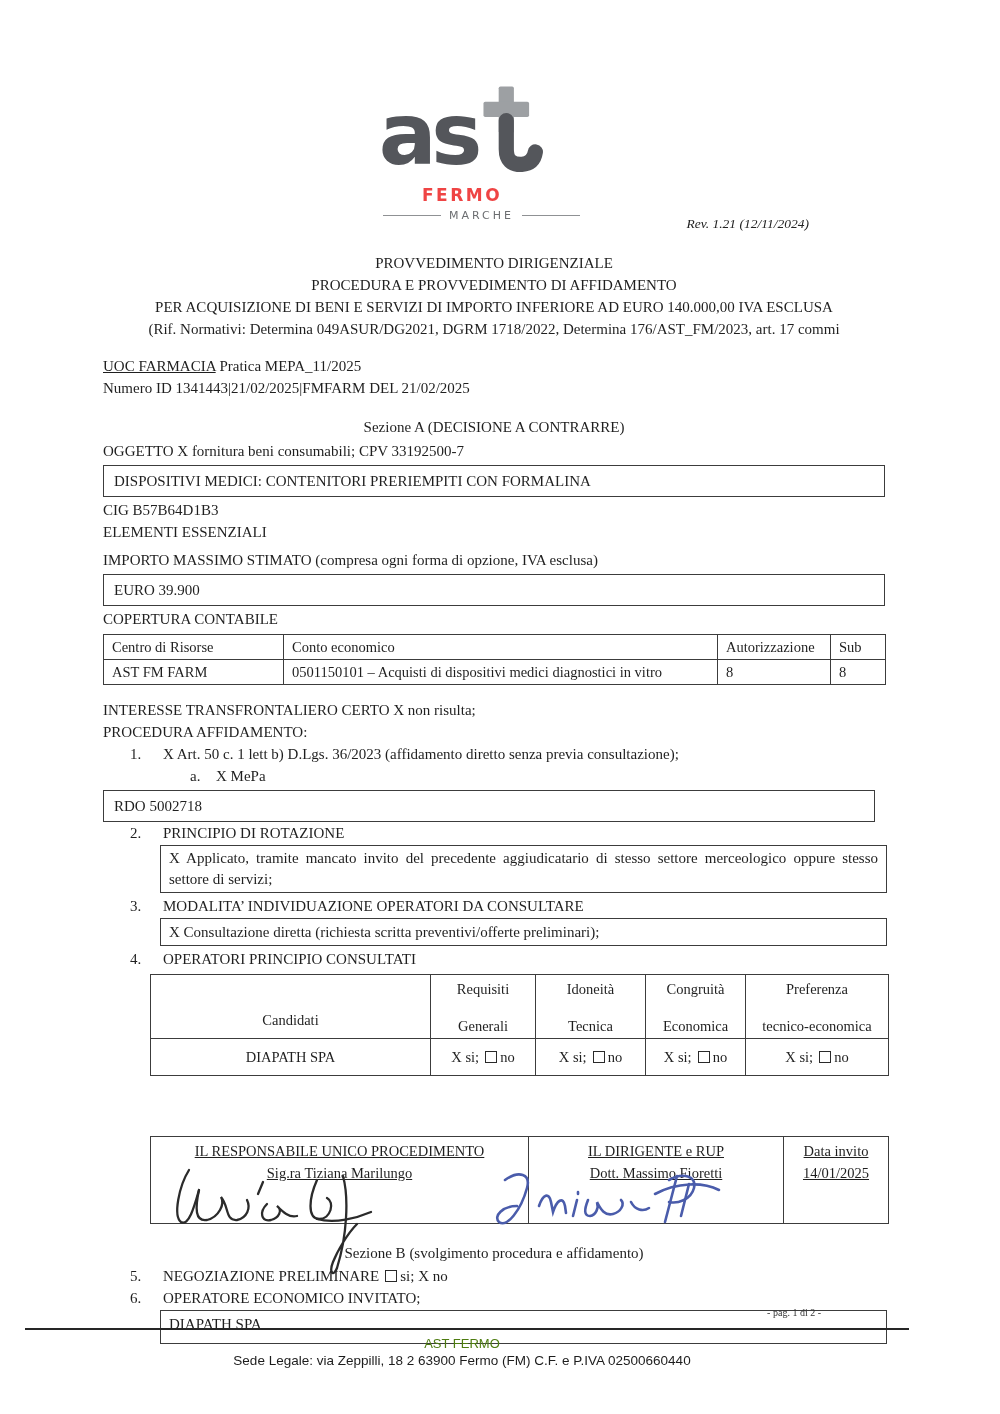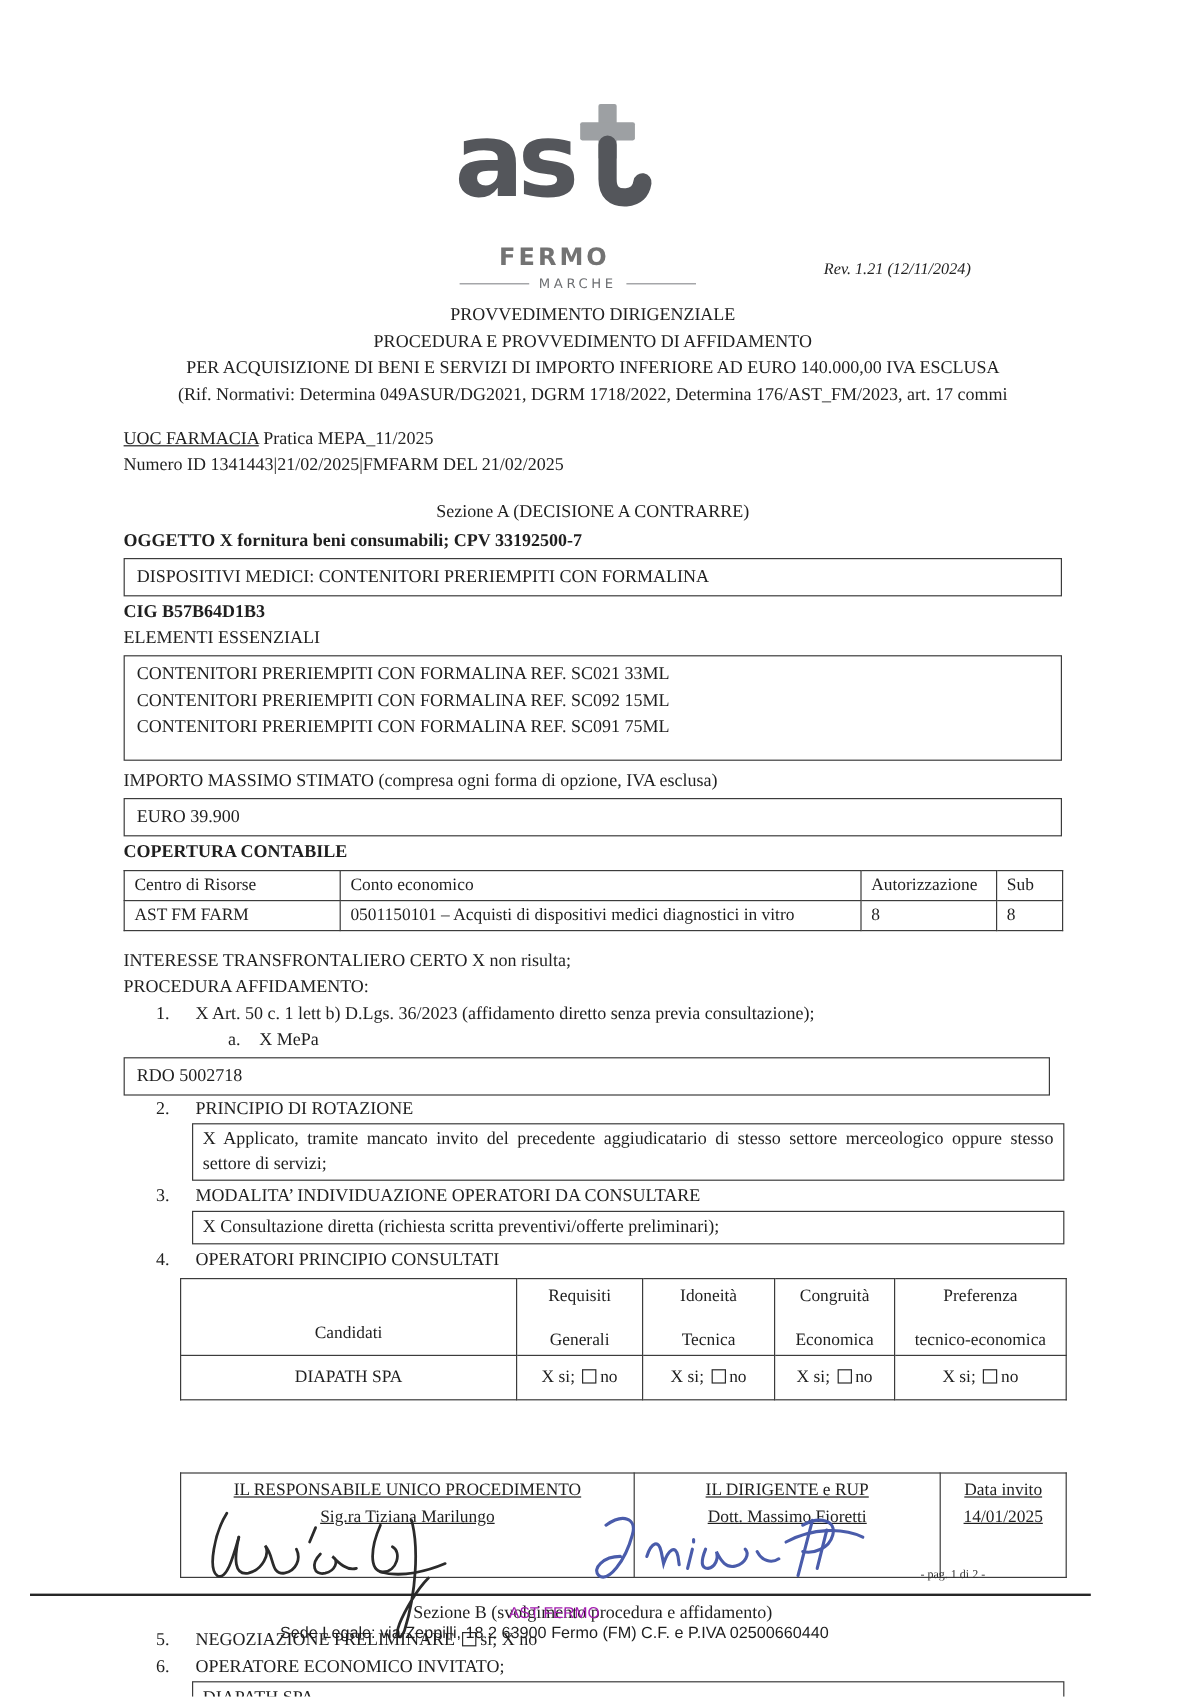--- a/index.html
+++ b/index.html
@@ -4,38 +4,38 @@
 <style>
   html,body{margin:0;padding:0;background:#ffffff;}
   .page{
     position:relative;width:924px;height:1414px;background:#ffffff;
     font-family:"Liberation Serif","DejaVu Serif",serif;color:#1f1f1f;overflow:hidden;
   }
   
   .logo-block{position:absolute;top:84px;left:0;width:100%;text-align:center;}
   .logo-mark{display:block;margin:0 auto;}
   .logo-fermo{font-family:"DejaVu Sans","Liberation Sans",sans-serif;font-weight:bold;
-    font-size:20px;letter-spacing:2.5px;color:#737373;margin-top:18px;}
+    font-size:17px;letter-spacing:2.5px;color:#ef4444;margin-top:1px;}
   .logo-region{display:flex;align-items:center;justify-content:center;gap:8px;margin-top:4px;padding-left:39px;}
   .logo-region .dash{width:58px;height:0;border-top:1.5px solid #8f9194;}
   .logo-region .txt{font-family:"DejaVu Sans","Liberation Sans",sans-serif;font-size:11px;
     letter-spacing:3px;color:#6c6e71;}
   
   .rev{position:absolute;top:216px;right:115px;font-style:italic;font-size:13.5px;color:#222;font-family:Liberation Serif, serif;}
   
   .content{position:absolute;top:252px;left:103px;width:782px;font-size:15px;line-height:22px;}
   .tcenter{text-align:center;}
   .title-block div{white-space:nowrap;}
   .meta{margin-top:15px;}
   .u{text-decoration:underline;}
   .sec-head{text-align:center;margin-top:17px;}
   .line{white-space:nowrap;}
   .box{border:1.5px solid #3c3c3c;padding:4px 10px;margin-top:3px;}
   .box.tall{padding-bottom:16px;}
-  .mt2{margin-top:2px;font-weight:bold;} .mt6{margin-top:6px;} .mt14{margin-top:14px;} .mt28{margin-top:28px;}
+  .mt2{margin-top:2px;} .mt6{margin-top:6px;} .mt14{margin-top:14px;} .mt28{margin-top:28px;}
   
   table{border-collapse:collapse;table-layout:fixed;}
   td{border:1.5px solid #3c3c3c;font-size:14.5px;padding:1px 8px;overflow:hidden;}
   .tbl-full{width:782px;margin-top:4px;}
   
   .li{display:flex;margin-top:0;}
   .li .num{flex:0 0 33px;margin-left:27px;}
   .li.sub .num{flex:0 0 26px;margin-left:87px;}
   .ibox{border:1.5px solid #3c3c3c;margin-left:57px;width:709px;padding:2px 8px;margin-top:1px;}
   .ibox.just{text-align:justify;line-height:21px;}
@@ -52,21 +52,21 @@
   .firma-wrap{position:relative;margin-top:60px;text-decoration:underline;}
   .firma-table{width:738px;margin-left:47px;}
   .firma-table td{vertical-align:top;text-align:center;height:82px;padding-top:3px;}
   .sig{position:absolute;pointer-events:none;}
   
   .secb-head{text-align:center;margin-top:18px;}
   
   .pagenum{position:absolute;top:1307px;right:103px;font-size:10px;color:#333;}
   .footer-line{position:absolute;top:1328px;left:25px;right:15px;border-top:2.5px solid #262626;}
   .footer-org{position:absolute;top:1336px;left:0;width:100%;text-align:center;
-    font-family:"Liberation Sans","DejaVu Sans",sans-serif;font-size:13px;color:#a21caf;}
+    font-family:"Liberation Sans","DejaVu Sans",sans-serif;font-size:13px;color:#4d7c0f;}
   .footer-addr{position:absolute;top:1353px;left:0;width:100%;text-align:center;
     font-family:"Liberation Sans","DejaVu Sans",sans-serif;font-size:13.5px;color:#1d1d1d;}
 </style>
 </head>
 <body>
 
 <div class="page">
 
   <div class="logo-block">
     <svg class="logo-mark" width="170" height="100" viewBox="0 0 190 110">
@@ -97,25 +97,20 @@
     <div class="meta">
       <div><span class="u">UOC FARMACIA</span> <span>Pratica MEPA_11/2025</span></div>
       <div>Numero ID 1341443|21/02/2025|FMFARM DEL 21/02/2025</div>
     </div>
 
     <div class="sec-head">Sezione A (DECISIONE A CONTRARRE)</div>
     <div class="mt2">OGGETTO X fornitura beni consumabili; CPV 33192500-7</div>
     <div class="box">DISPOSITIVI MEDICI: CONTENITORI PRERIEMPITI CON FORMALINA</div>
     <div class="mt2">CIG B57B64D1B3</div>
     <div>ELEMENTI ESSENZIALI</div>
-    <div class="box tall">
-      <div>CONTENITORI PRERIEMPITI CON FORMALINA REF. SC021 33ML</div>
-      <div>CONTENITORI PRERIEMPITI CON FORMALINA REF. SC092 15ML</div>
-      <div>CONTENITORI PRERIEMPITI CON FORMALINA REF. SC091 75ML</div>
-    </div>
 
     <div class="mt6">IMPORTO MASSIMO STIMATO (compresa ogni forma di opzione, IVA esclusa)</div>
     <div class="box">EURO 39.900</div>
     <div class="mt2">COPERTURA CONTABILE</div>
 
     <table class="tbl-full">
       <colgroup>
           <col style="width:180px">
           <col style="width:434px">
           <col style="width:113px">

